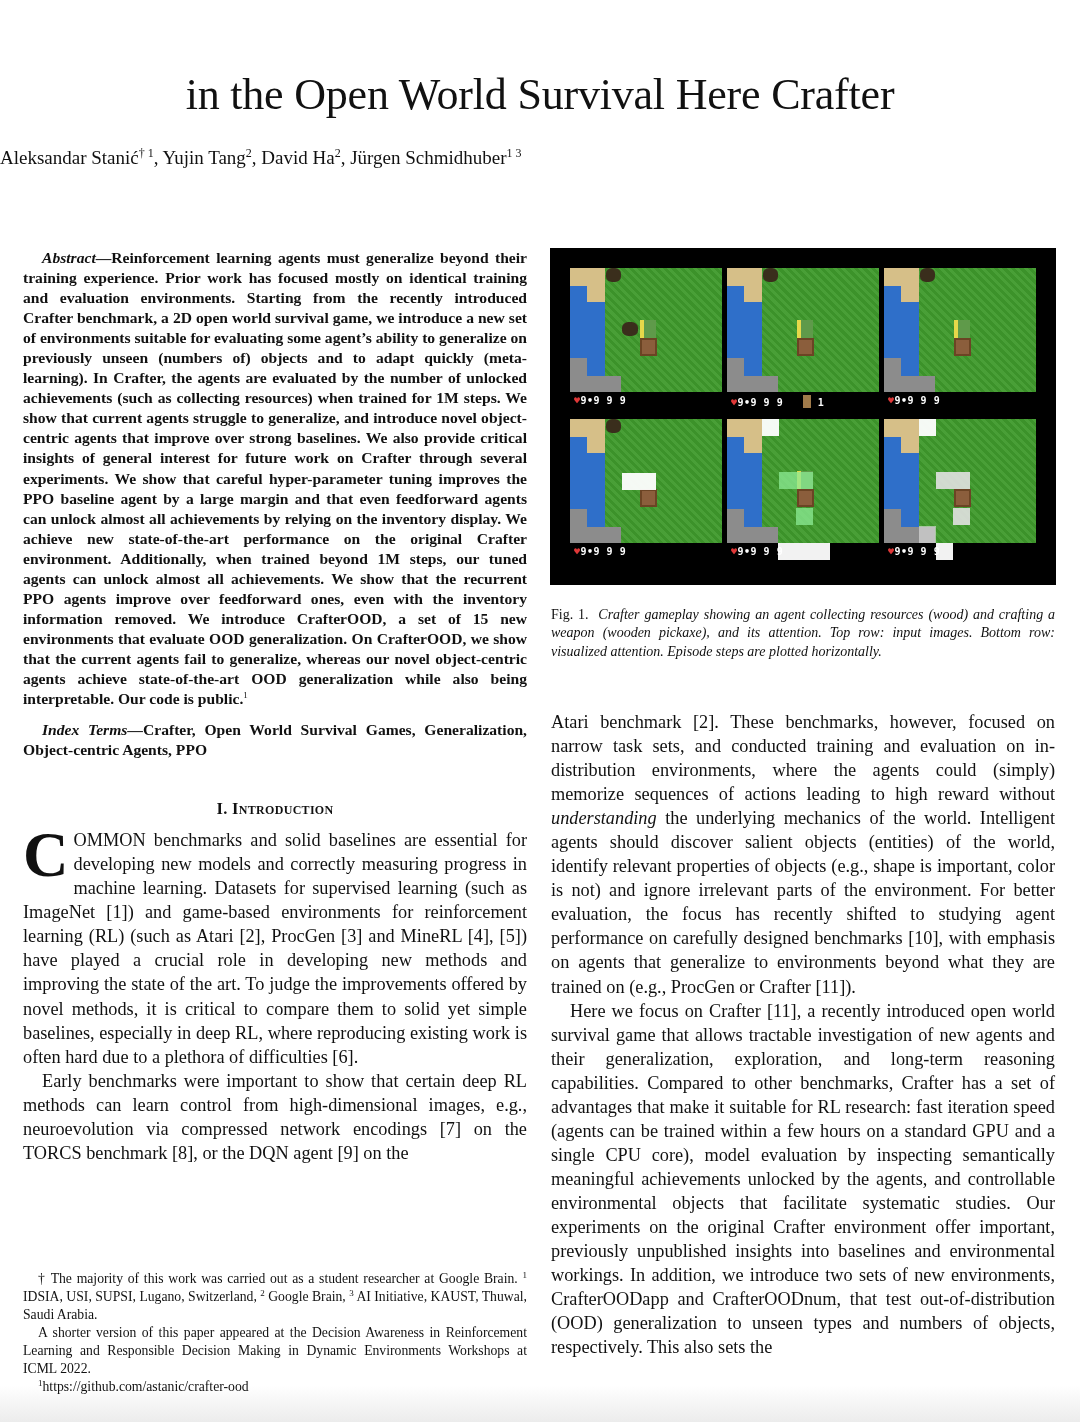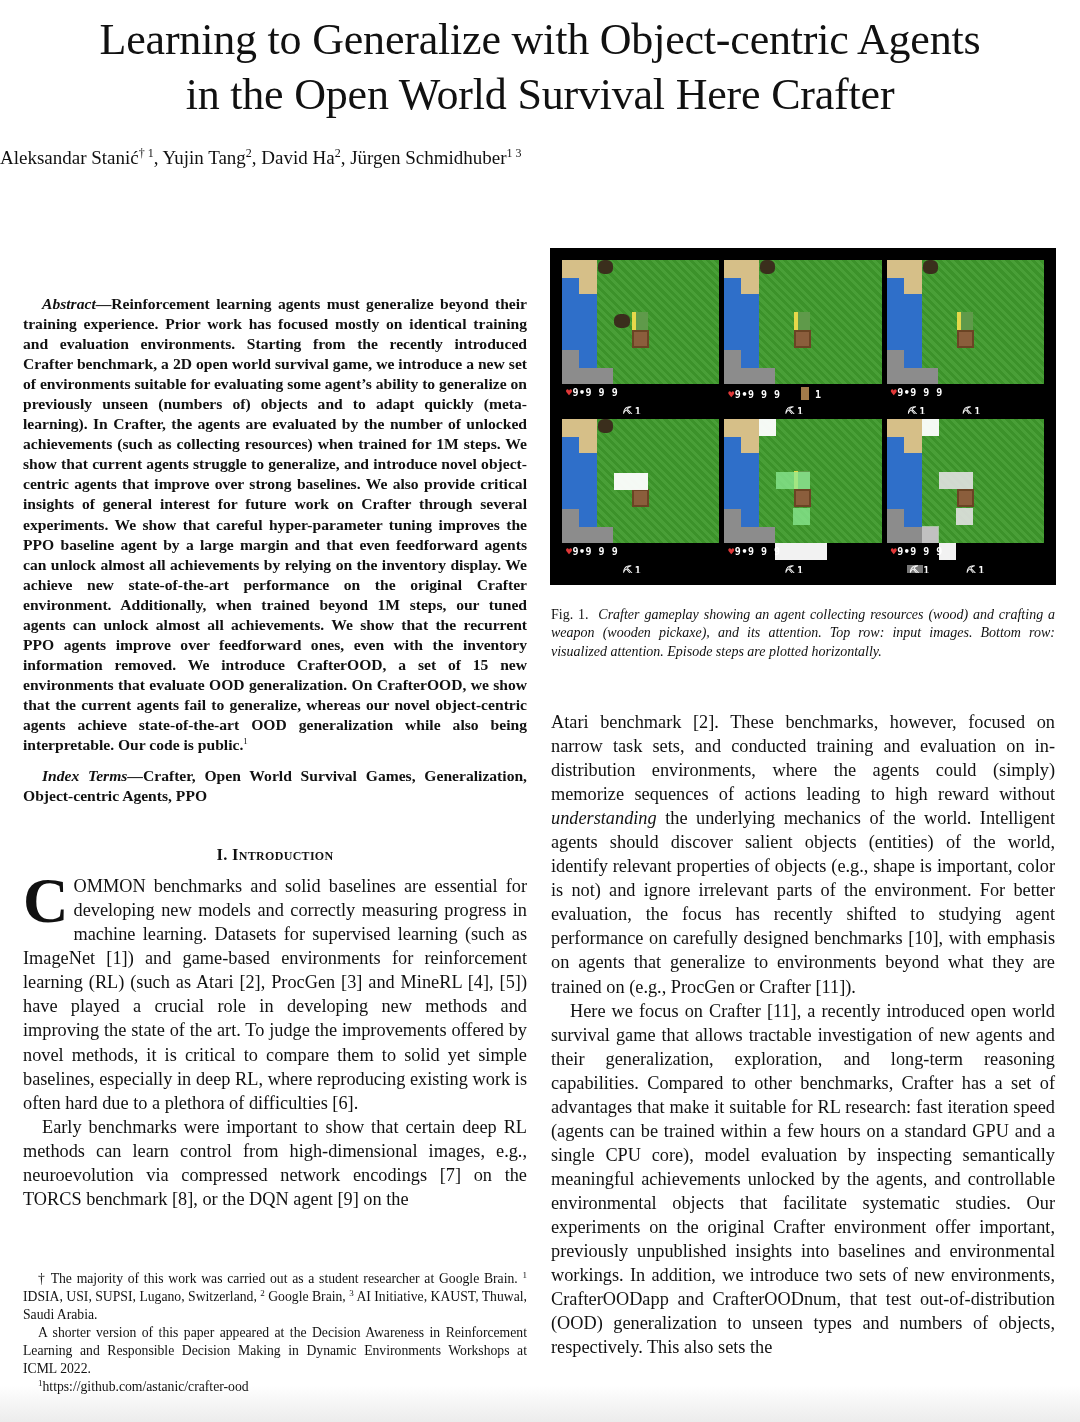--- a/index.html
+++ b/index.html
@@ -14,21 +14,21 @@
     position: absolute; left: 0; top: 12px; width: 1080px;
     text-align: center; font-size: 44px; line-height: 55px; letter-spacing: -0.2px;
     font-weight: normal; color: #111;
   }
   .authors {
     position: absolute; left: 0; top: 145px; width: 965px; 
     font-size: 19px; line-height: 26px;
   }
   .authors sup { font-size: 12px; vertical-align: 7px; line-height: 0; }
 
-  .col-left { position: absolute; left: 23px; top: 248px; width: 504px; margin-top: 46px; }
+  .col-left { position: absolute; left: 23px; top: 248px; width: 504px; }
   .col-right { position: absolute; left: 551px; top: 248px; width: 504px; }
 
   .abstract {
     font-weight: bold; font-size: 15.6px; line-height: 20.05px; text-align: justify;
     text-indent: 19px; hyphens: manual;
   }
   .abstract i, .index i { font-style: italic; }
   .abstract sup { font-size: 9px; vertical-align: 6px; line-height: 0; font-weight: normal; }
   .index {
     font-weight: bold; font-size: 15.6px; line-height: 20.05px; text-align: justify;
@@ -48,21 +48,21 @@
   }
   .footnotes {
     position: absolute; left: 23px; top: 1270px; width: 504px;
     font-size: 13.7px; line-height: 18px; text-align: justify;
   }
   .footnotes p { text-indent: 15px; }
   .footnotes sup { font-size: 9px; vertical-align: 5px; line-height: 0; }
 
   .figure {
     position: absolute; left: 550px; top: 248px; width: 506px; height: 337px;
-    background: #000; padding: 12px;
+    background: #000; padding: 20px;
     display: grid; grid-template-columns: repeat(3, 1fr); grid-template-rows: 1fr 1fr;
     column-gap: 5px; row-gap: 5px;
   }
   .tile { position: relative; background: #000; overflow: hidden; }
   .game {
     position: absolute; left: 0; top: 0; right: 0; height: 124px;
     background:
       repeating-linear-gradient(45deg, rgba(255,255,255,0.05) 0 3px, rgba(0,0,0,0.05) 3px 6px),
       #3f9a2c;
   }
@@ -93,21 +93,21 @@
     position: absolute; left: 551px; top: 606px; width: 504px;
     font-size: 14px; line-height: 18.3px; text-align: justify;
   }
   .caption i { font-style: italic; }
   .col-right .body-text { margin-top: 8px; }
 </style>
 </head>
 <body>
 
 <h1 class="title">
-  <span>Learning to Generalize with Object-centric Agents</span><br>
+  <br>
   <span>in the Open World Survival Here Crafter</span>
 </h1>
 
 <div class="authors">
   <span>Aleksandar Stanić</span><sup>† 1</sup>,
   <span>Yujin Tang</span><sup>2</sup>,
   <span>David Ha</span><sup>2</sup>,
   <span>Jürgen Schmidhuber</span><sup>1 3</sup>
 </div>
 

